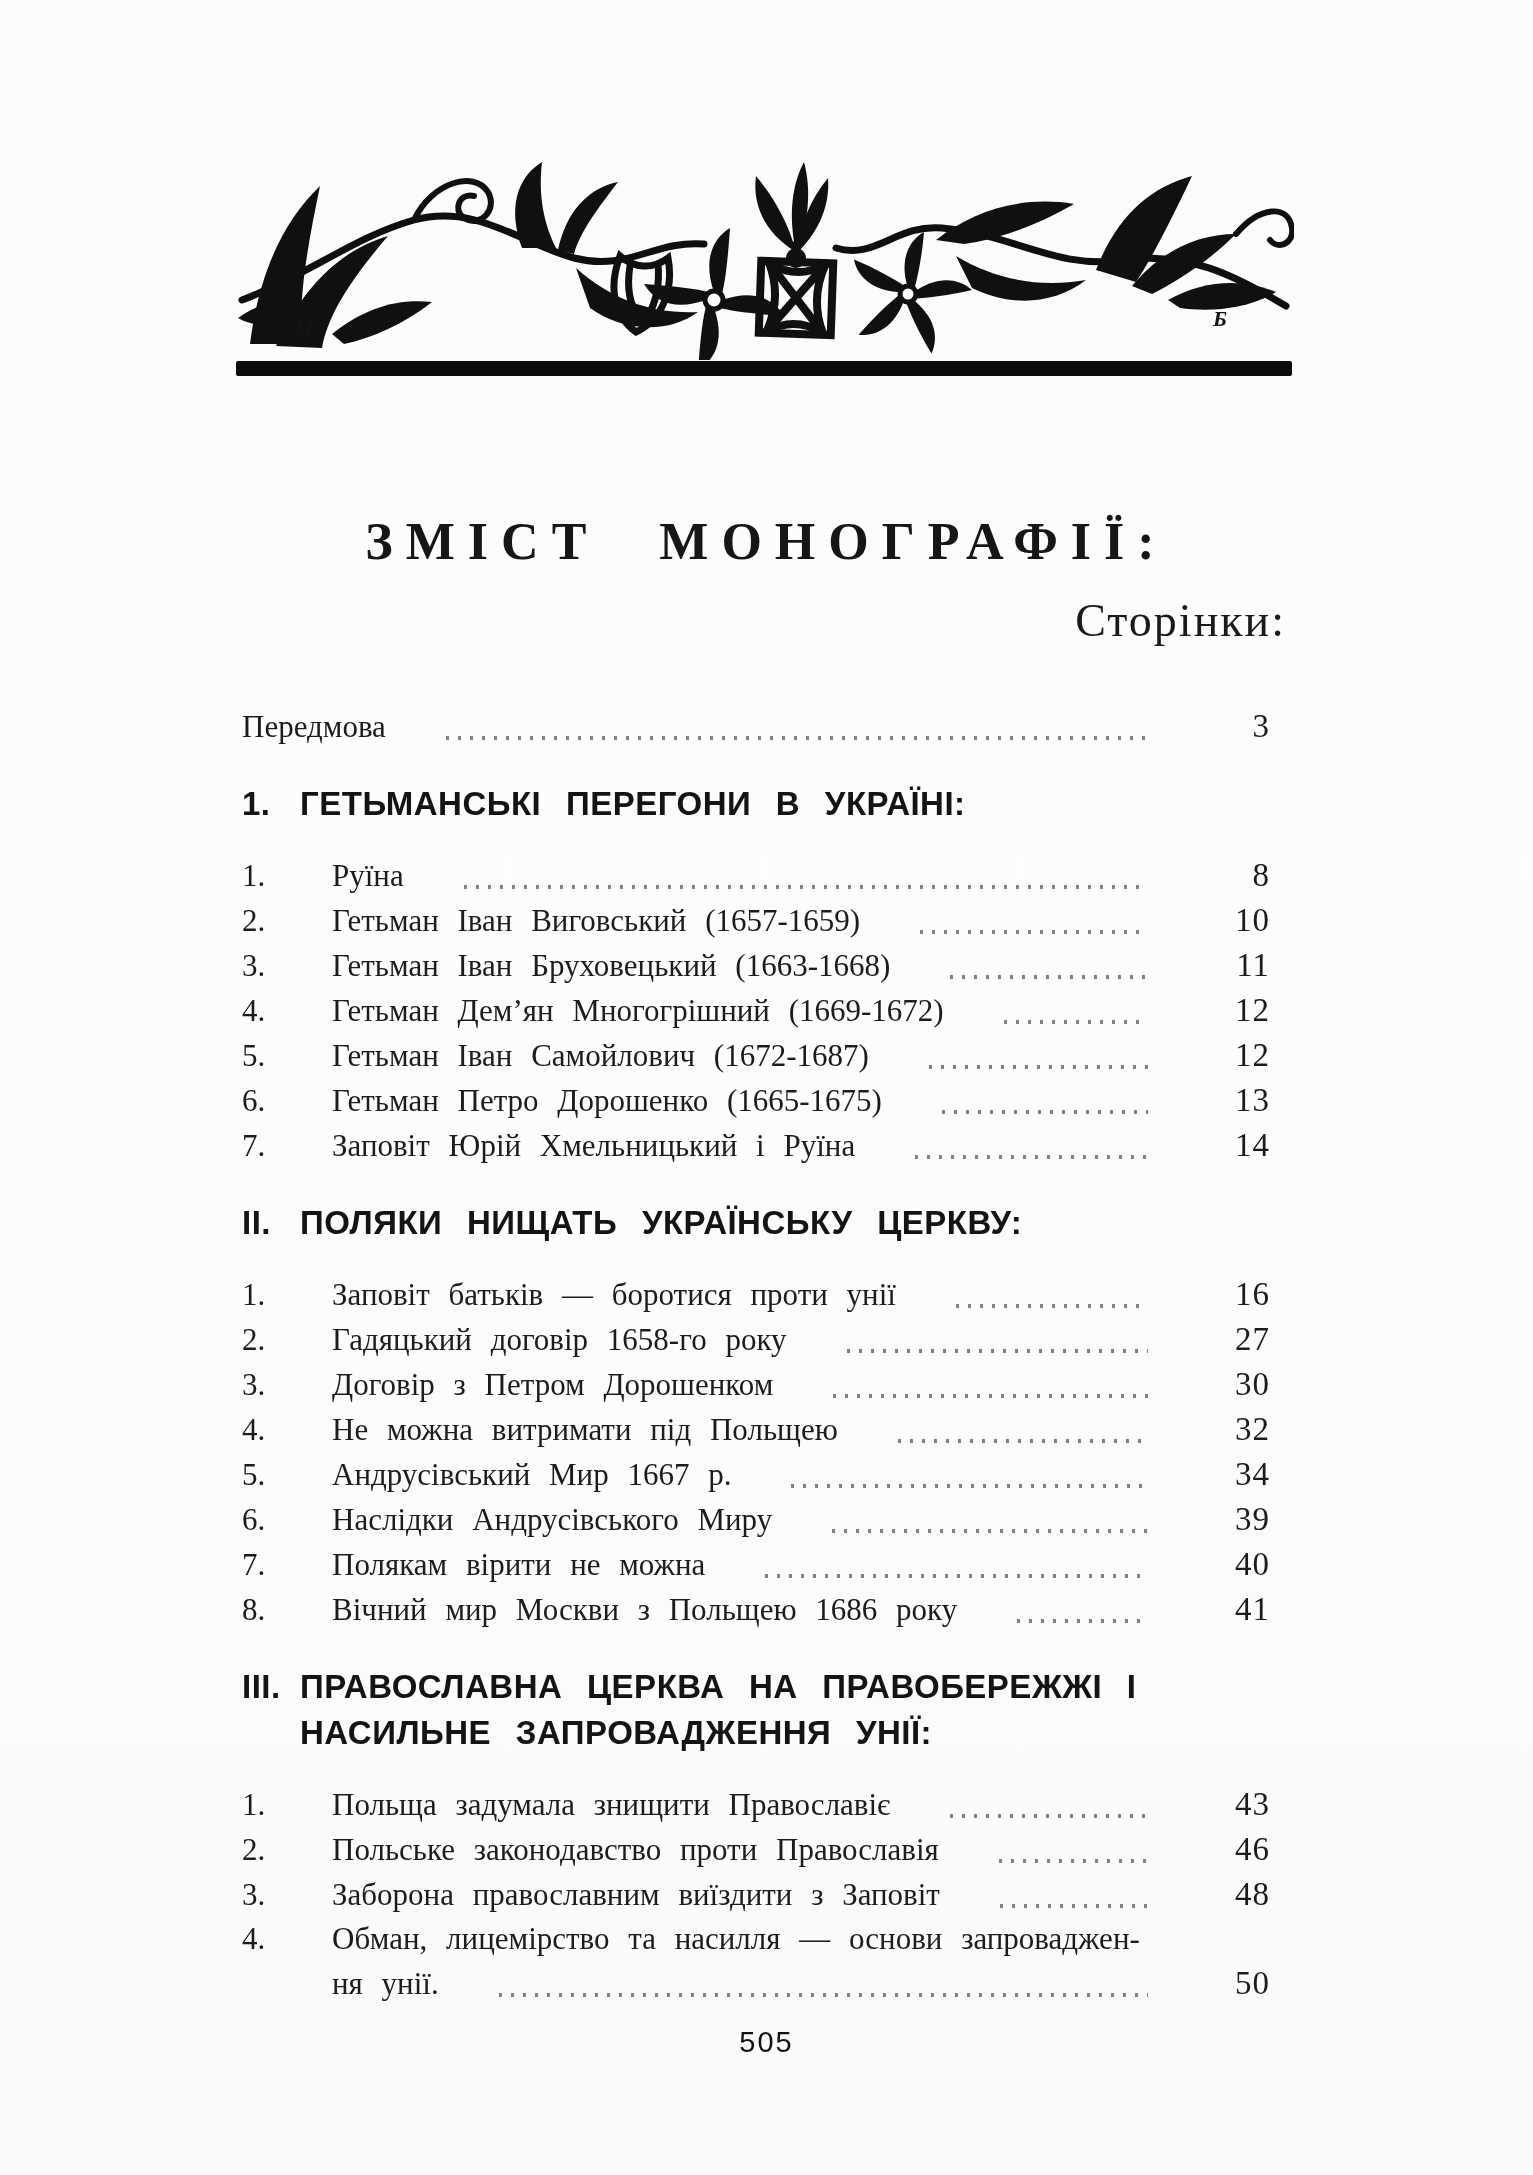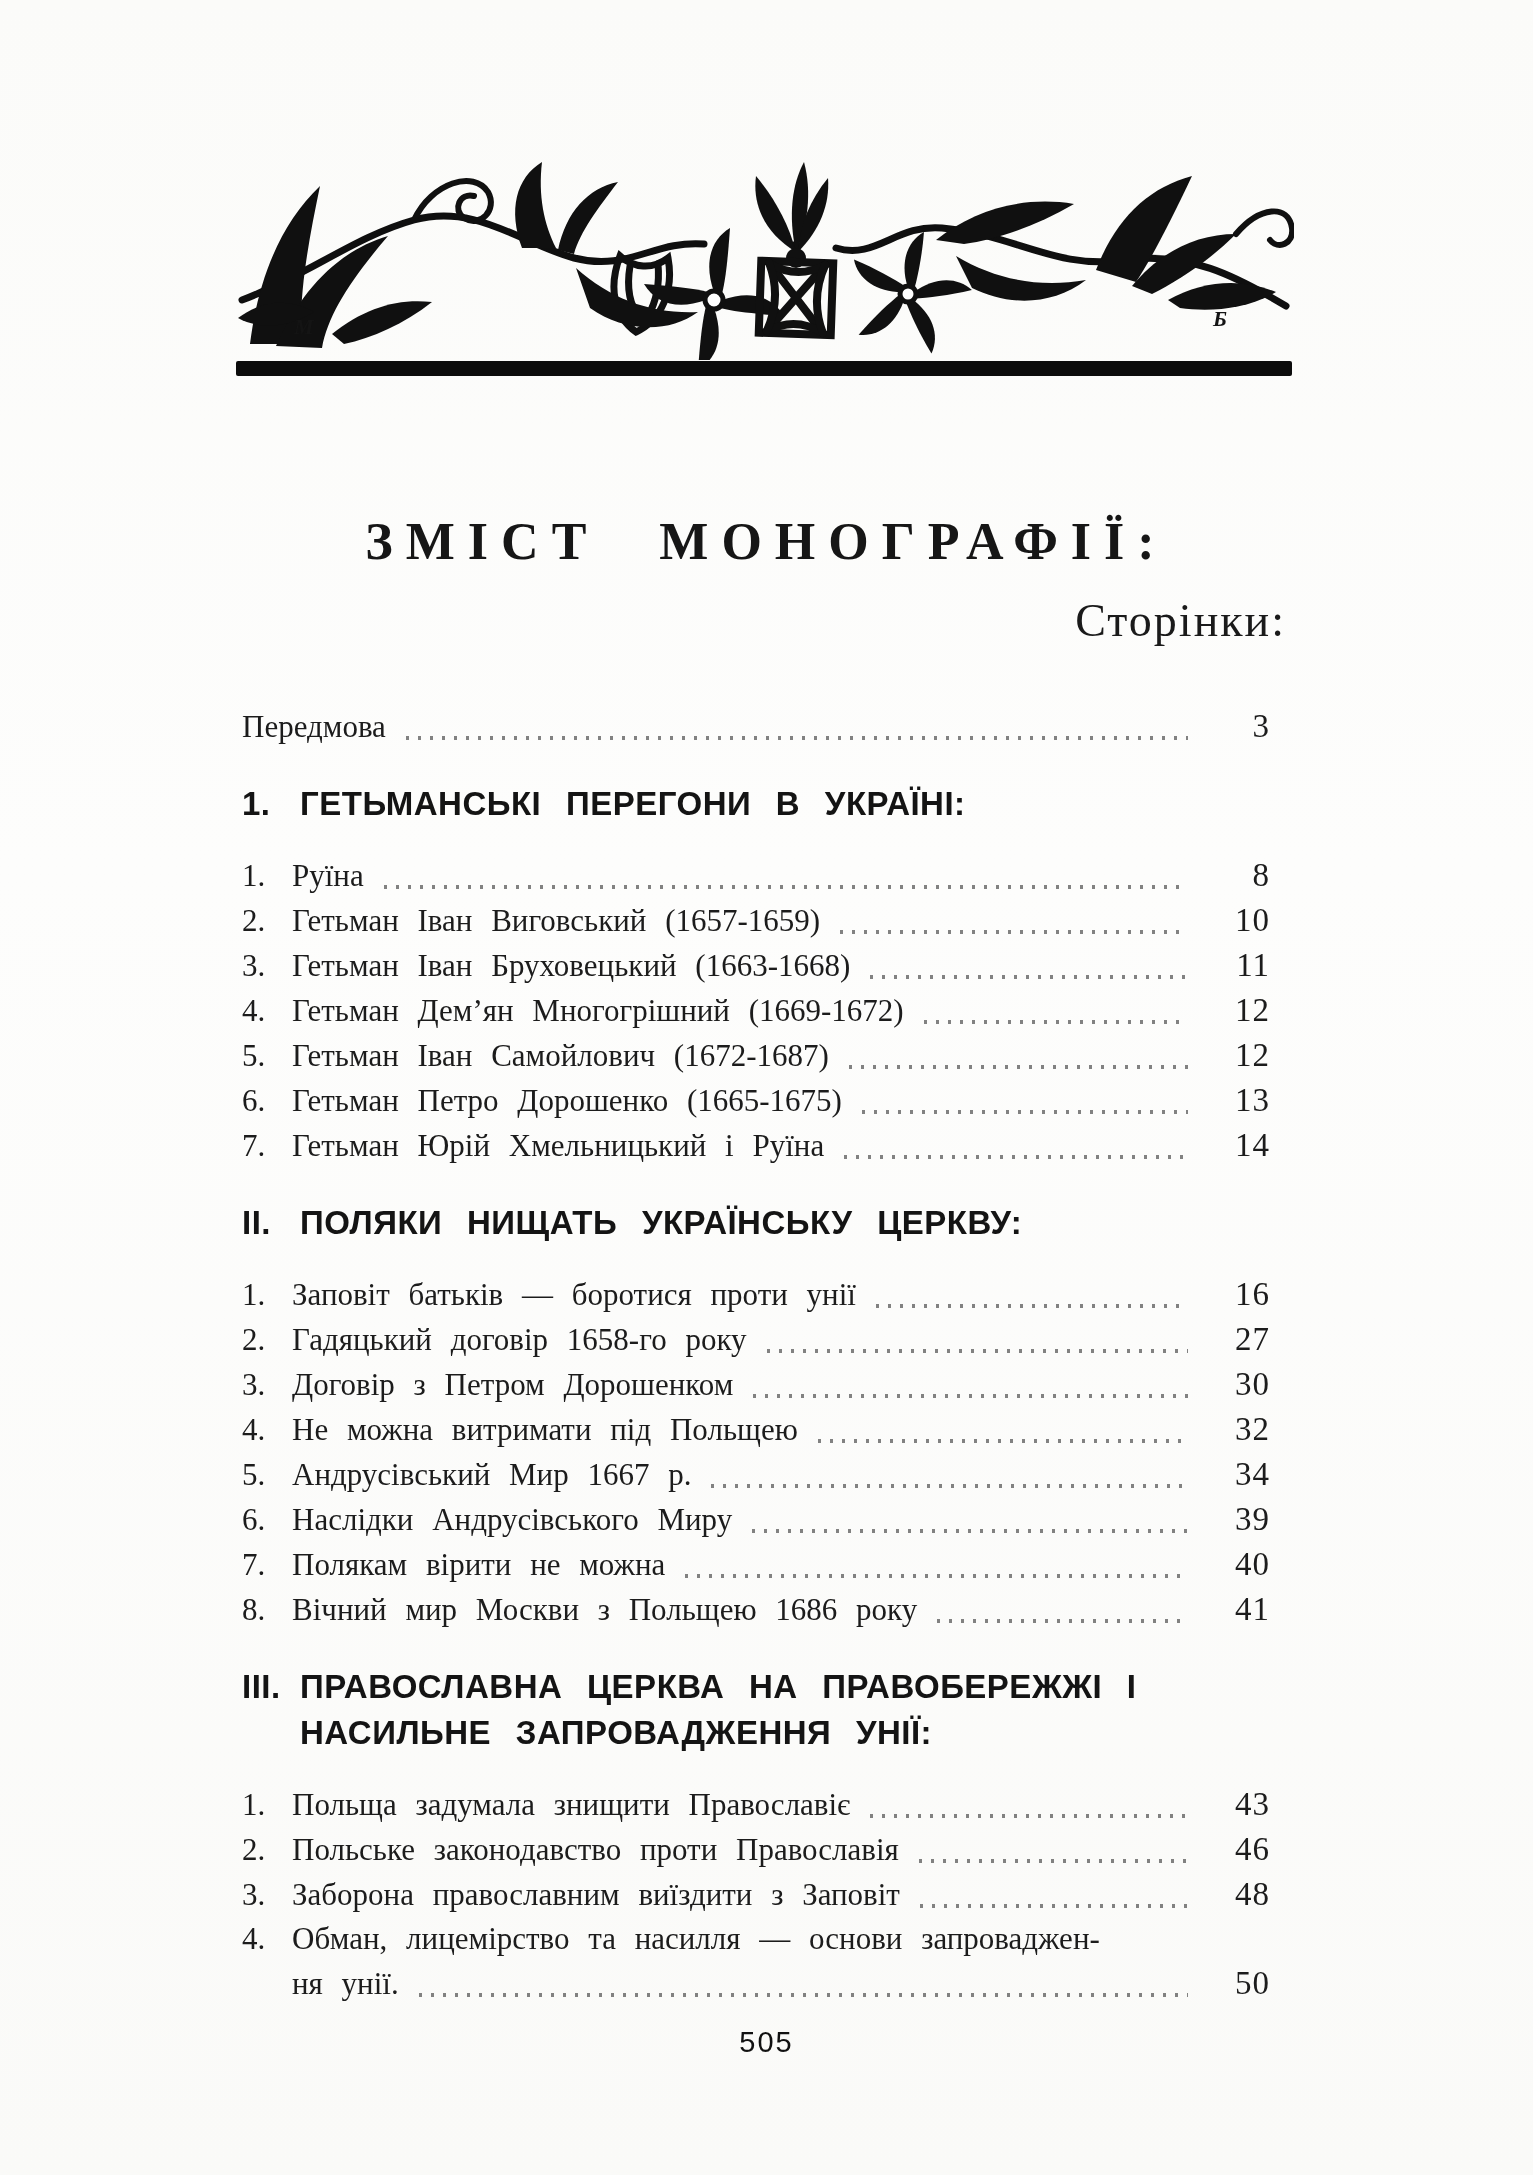--- a/index.html
+++ b/index.html
@@ -28,21 +28,21 @@
     font-size:52px; font-weight:bold; letter-spacing:13px; word-spacing:34px;
     line-height:52px; color:#161616;
   }
   .pages-label {
     position:absolute; top:594px; left:228px; width:1058px; text-align:right;
     font-size:46px; letter-spacing:2px; color:#1a1a1a;
   }
 
   
   .toc { position:absolute; left:242px; top:704px; width:1028px; }
-  .row { display:flex; align-items:baseline; font-size:31px; line-height:44px; white-space:nowrap; }
+  .row { display:flex; align-items:baseline; font-size:31px; line-height:44px; white-space:nowrap;gap:40px; }
   .num { flex:0 0 50px; }
   .lbl { flex:0 0 auto; word-spacing:11px; }
   .leader {
     flex:1 1 auto; height:4px; align-self:flex-end; margin:0 16px 9px 20px;
     background-image:repeating-linear-gradient(to right,#4d4d4d 0 3px, transparent 3px 12px);
     opacity:.7; min-width:30px;
   }
   .pg { flex:0 0 66px; text-align:right; font-size:33px; letter-spacing:1px; }
   .row.noleader .lbl { flex:1 1 auto; }
 
@@ -196,21 +196,21 @@
               <span class="pg">12</span>
             </div>
             <div class="row">
               <span class="num">6.</span>
               <span class="lbl">Гетьман Петро Дорошенко (1665-1675)</span>
               <span class="leader"></span>
               <span class="pg">13</span>
             </div>
             <div class="row">
               <span class="num">7.</span>
-              <span class="lbl">Гетьман Юрій Хмельницький і Руїна</span>
+              <span class="lbl">Заповіт Юрій Хмельницький і Руїна</span>
               <span class="leader"></span>
               <span class="pg">14</span>
             </div>
           </div>
         </div>
         <div class="toc-section">
           <div class="sec-head">
             <span class="sec-num">II.</span>
             <div class="sec-title">
               <div>ПОЛЯКИ НИЩАТЬ УКРАЇНСЬКУ ЦЕРКВУ:</div>

